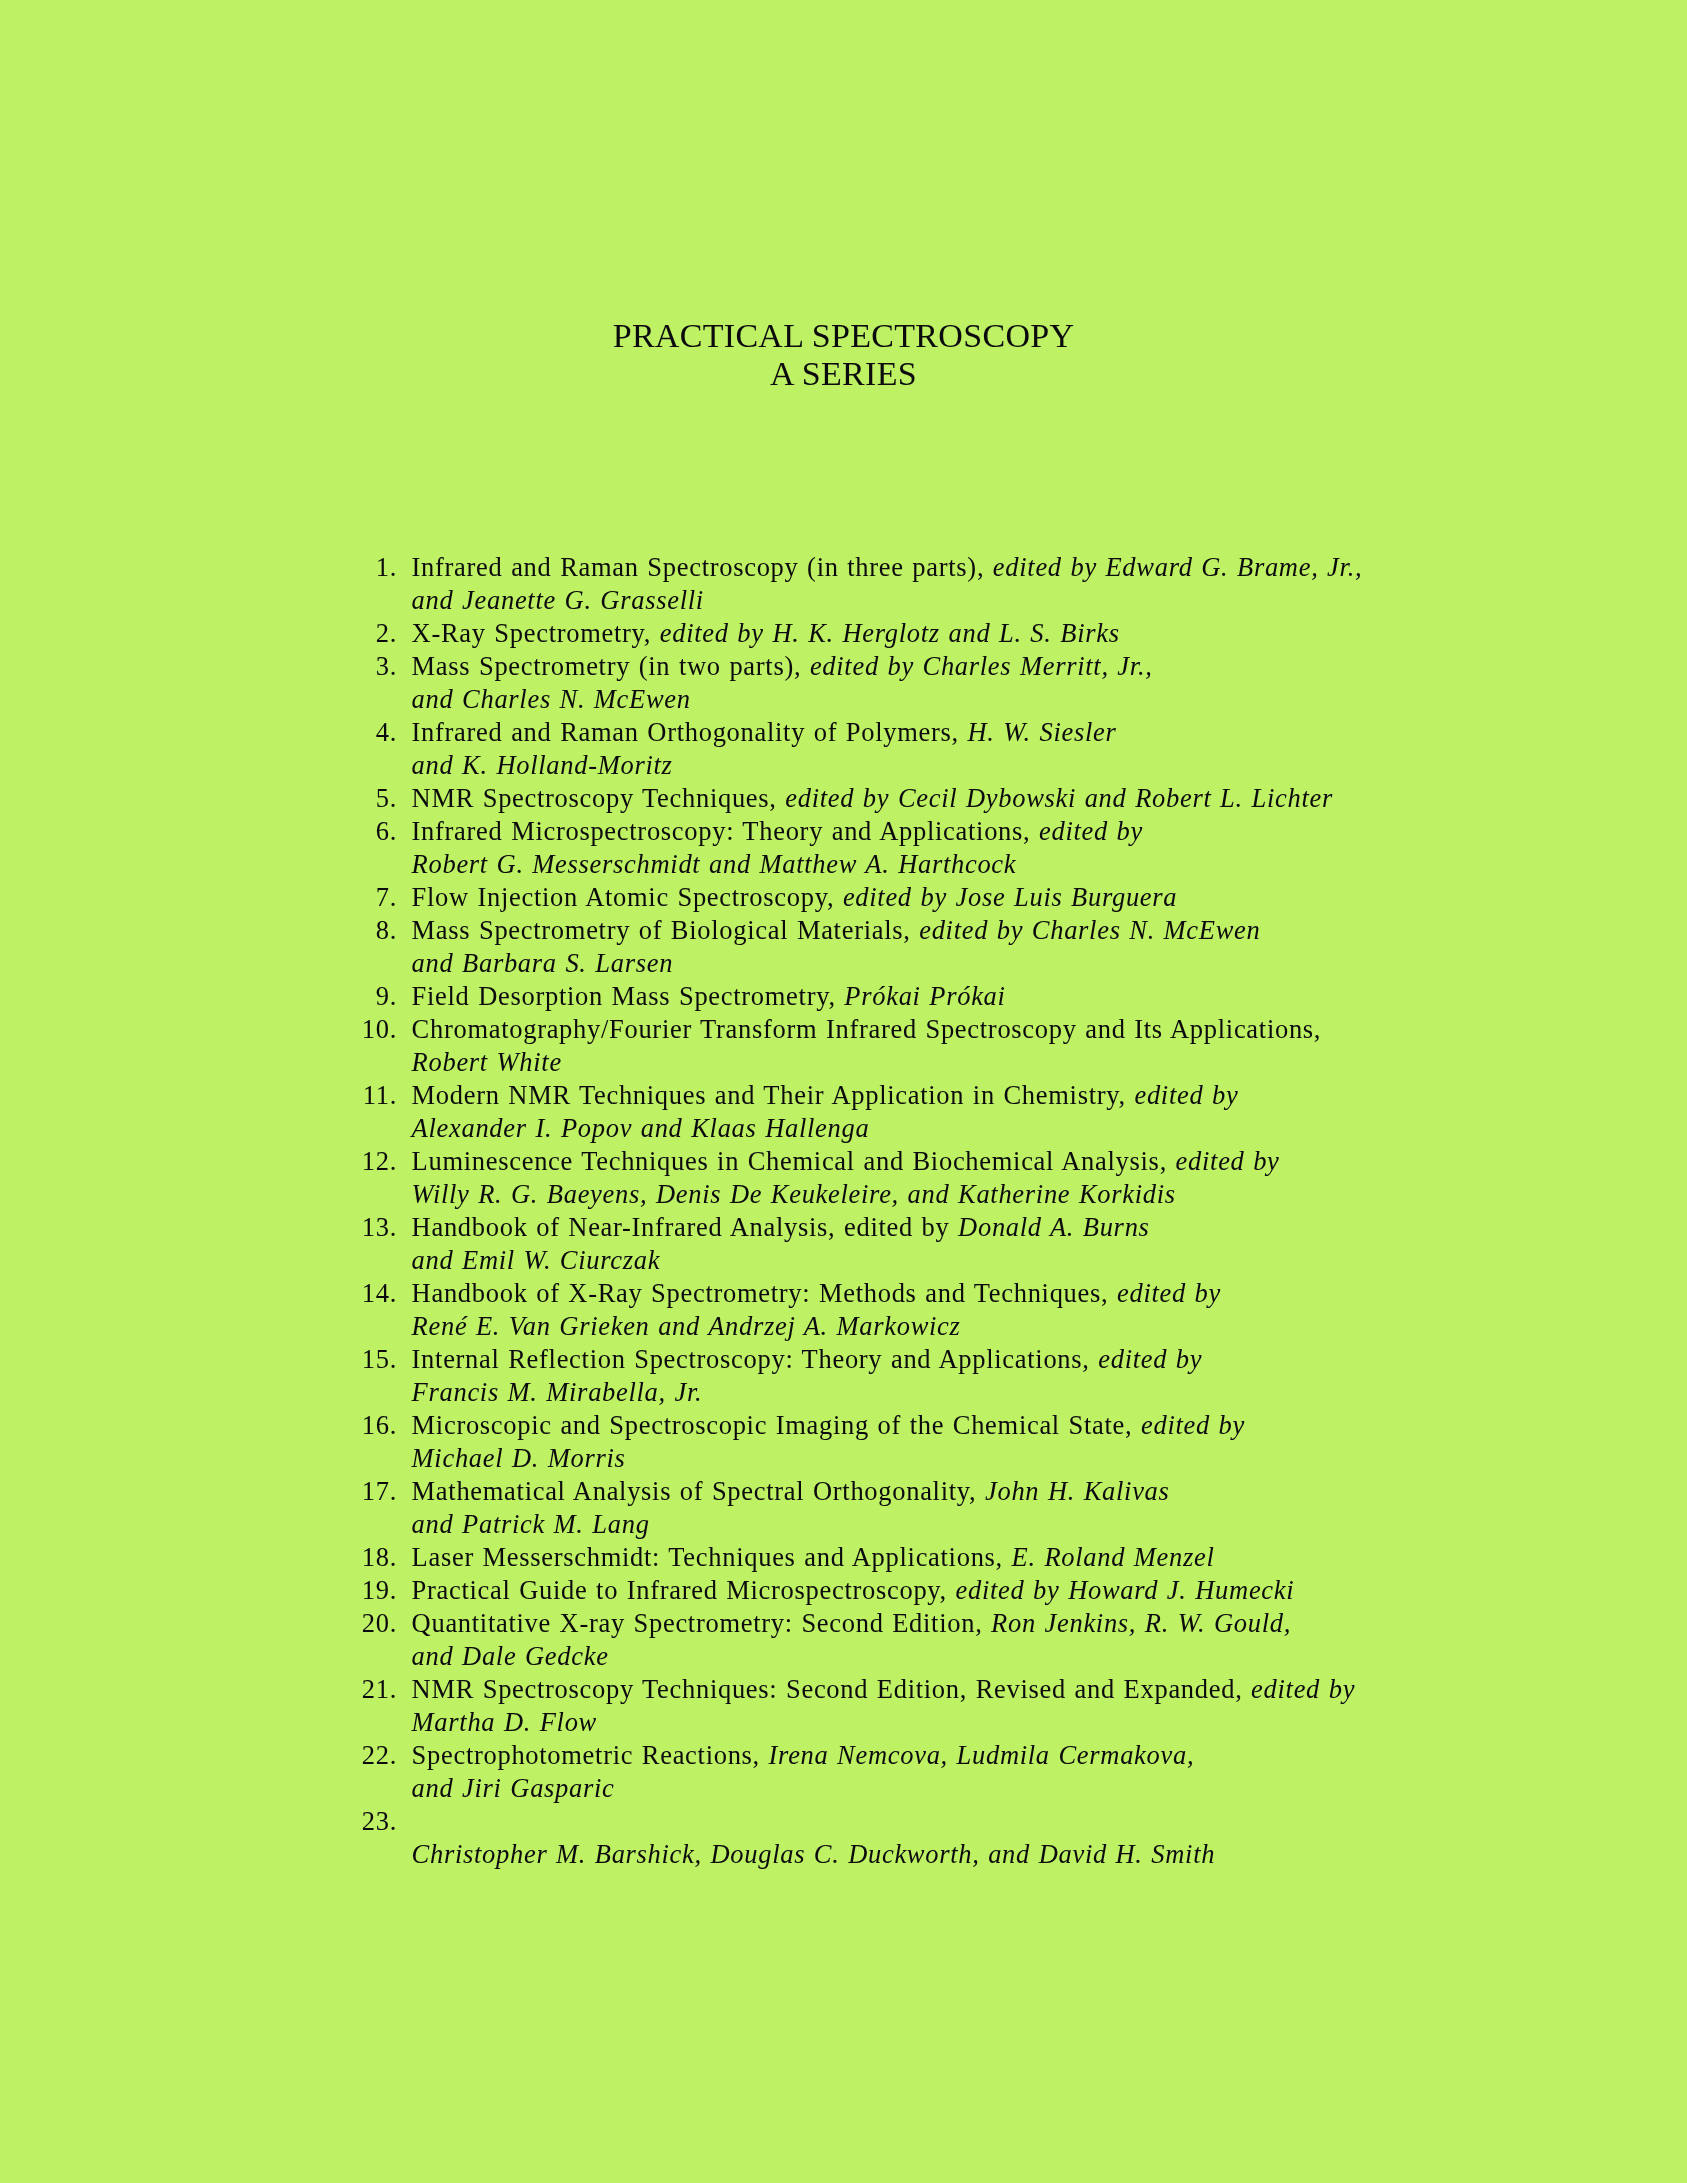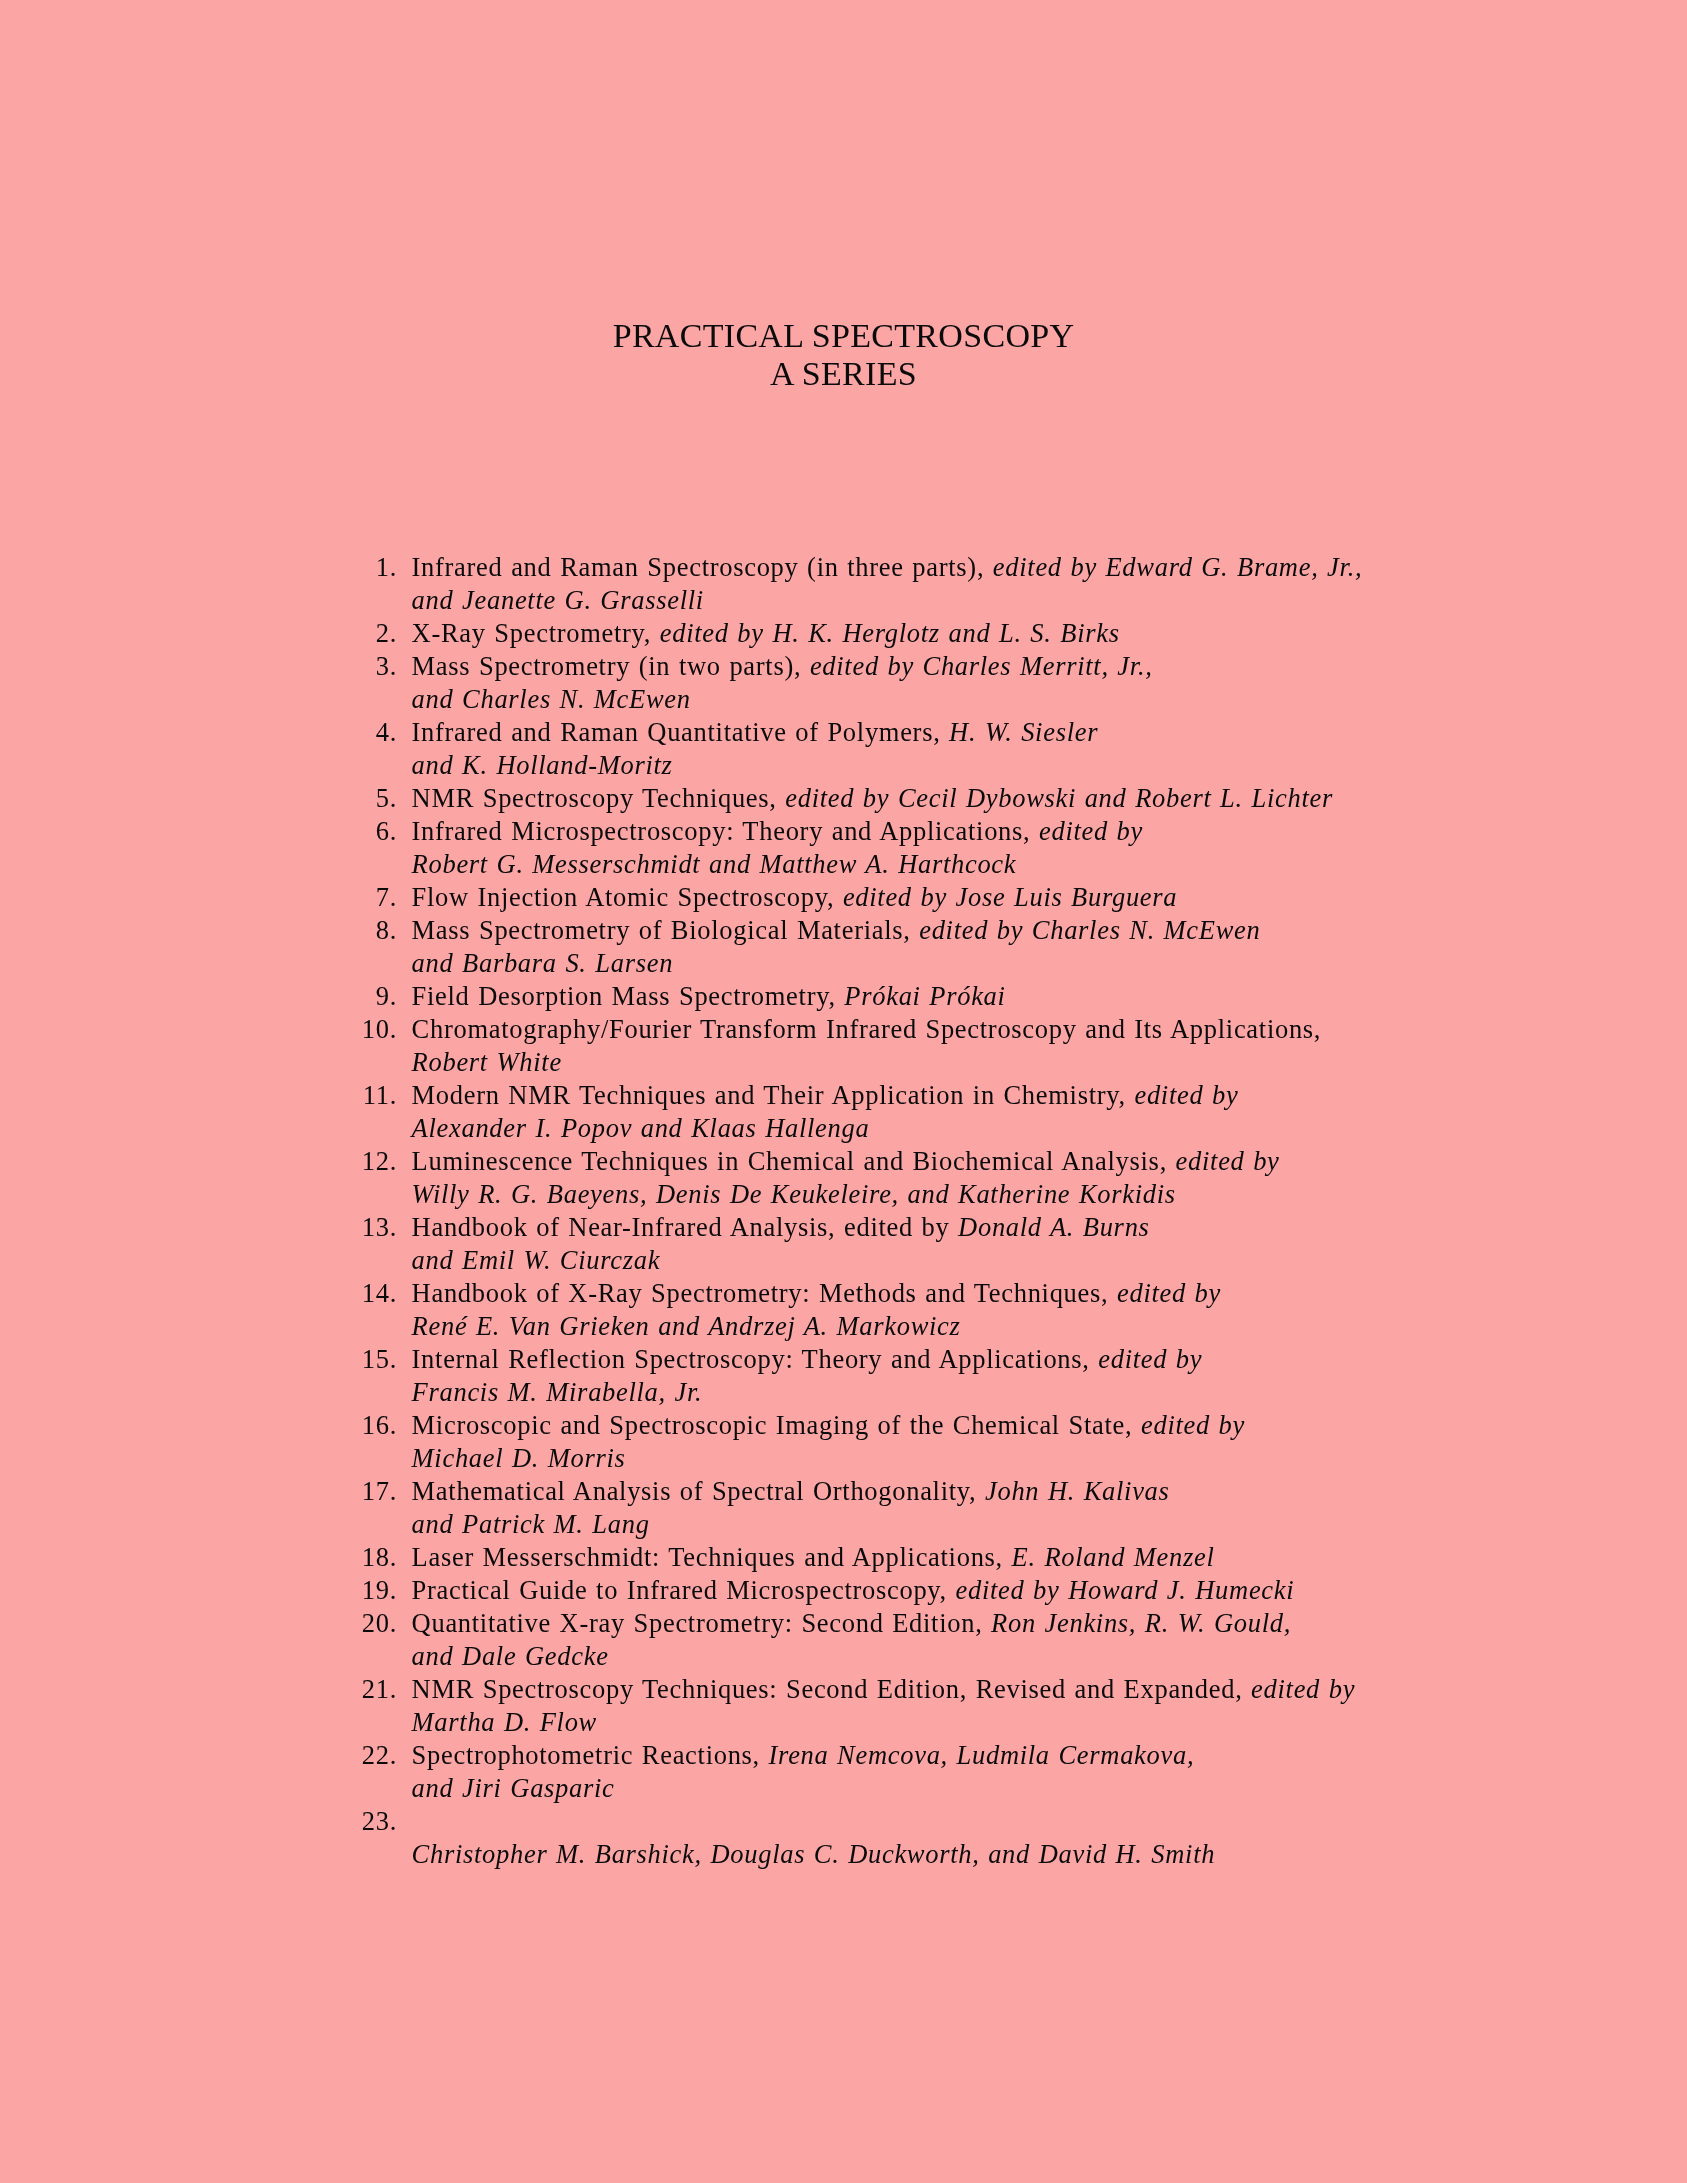--- a/index.html
+++ b/index.html
@@ -4,21 +4,21 @@
 <style>
   html, body {
     margin: 0;
     padding: 0;
     background: #ffffff;
   }
   .page {
     position: relative;
     width: 1687px;
     height: 2183px;
-    background: #fca5a5;
+    background: #bef264;
     color: #0b0b0b;
     font-family: "Liberation Serif", "DejaVu Serif", serif;
     overflow: hidden;
   }
   .title-block {
     position: absolute;
     top: 317px;
     left: 0;
     width: 100%;
     text-align: center;
@@ -78,21 +78,21 @@
       <div class="line">
         <div class="num-col">3.</div>
         <div class="text-col"><span>Mass Spectrometry (in two parts), </span><em>edited by Charles Merritt, Jr.,</em></div>
       </div>
       <div class="line">
         <div class="num-col"></div>
         <div class="text-col"><em>and Charles N. McEwen</em></div>
       </div>
       <div class="line">
         <div class="num-col">4.</div>
-        <div class="text-col"><span>Infrared and Raman Quantitative of Polymers, </span><em>H. W. Siesler</em></div>
+        <div class="text-col"><span>Infrared and Raman Orthogonality of Polymers, </span><em>H. W. Siesler</em></div>
       </div>
       <div class="line">
         <div class="num-col"></div>
         <div class="text-col"><em>and K. Holland-Moritz</em></div>
       </div>
       <div class="line">
         <div class="num-col">5.</div>
         <div class="text-col"><span>NMR Spectroscopy Techniques, </span><em>edited by Cecil Dybowski and Robert L. Lichter</em></div>
       </div>
       <div class="line">

